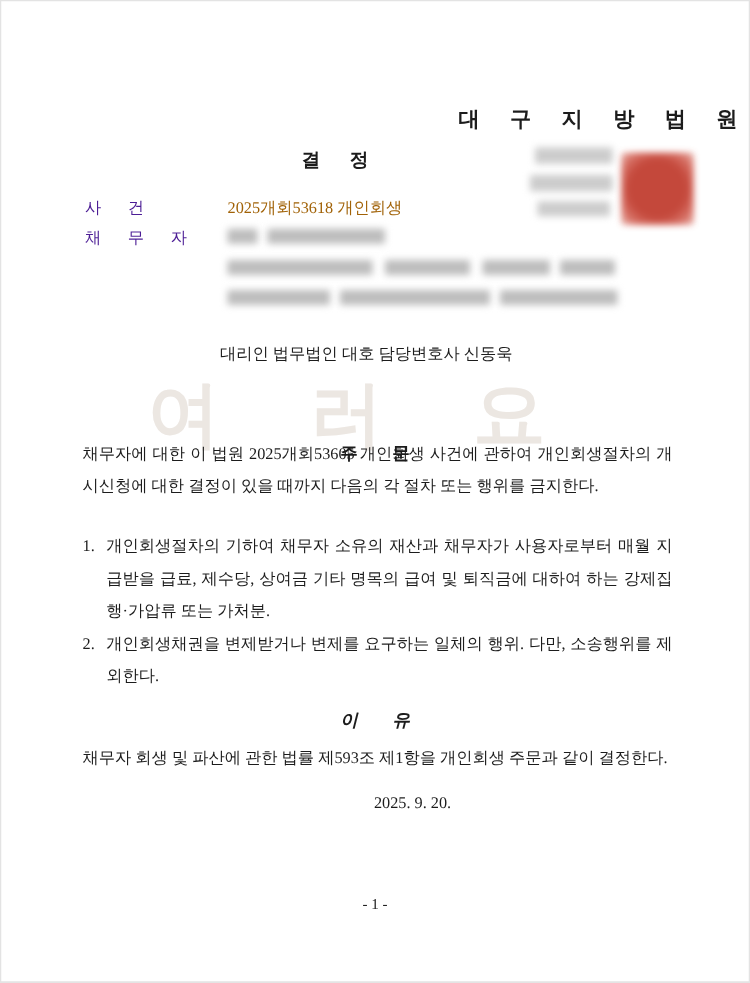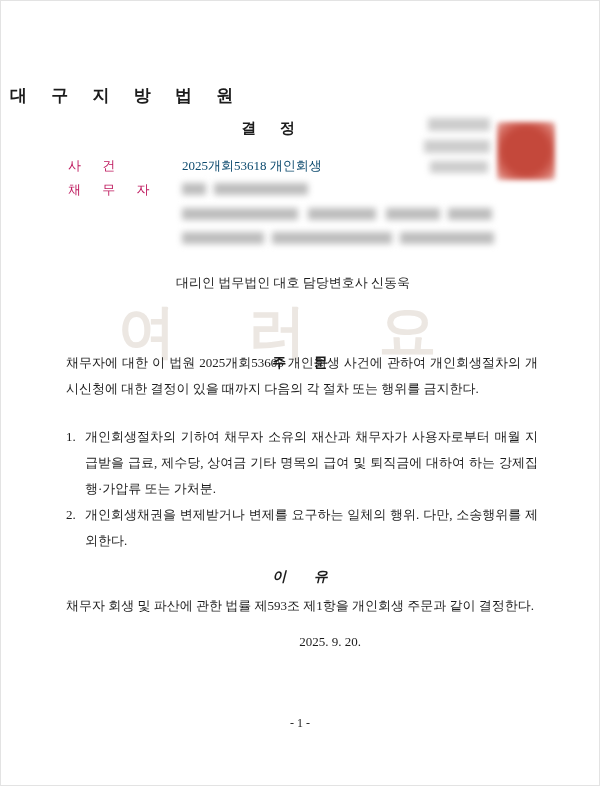--- a/index.html
+++ b/index.html
@@ -43,21 +43,21 @@
     user-select: none;
     font-family: "DejaVu Serif", serif;
   }
 
   
   .court-title {
     position: absolute;
     top: 84px;
     left: 0;
     width: 600px;
-    text-align: left;
+    text-align: right;
     font-size: 17px;
     font-weight: bold;
     letter-spacing: 10px;
     color: #1c1c1c;
     text-indent: 10px;
   }
   .doc-title {
     position: absolute;
     top: 119px;
     left: 0;
@@ -89,28 +89,28 @@
     background: radial-gradient(circle at 50% 50%, #c0392b 0%, #c0392b 55%, #d4665a 78%, #e8b5ae 100%);
     filter: blur(2.5px);
     border-radius: 3px;
     opacity: 0.92;
   }
 
   
   .field-label {
     position: absolute;
     font-size: 13px;
-    color: #be185d;
+    color: #4c1d95;
     letter-spacing: 9px;
     white-space: nowrap;
   }
   .field-value {
     position: absolute;
     font-size: 13px;
-    color: #0c4a6e;
+    color: #a16207;
     white-space: nowrap;
   }
 
   .agent-line {
     position: absolute;
     top: 274px;
     left: 176px;
     font-size: 13px;
     color: #1c1c1c;
     white-space: nowrap;

